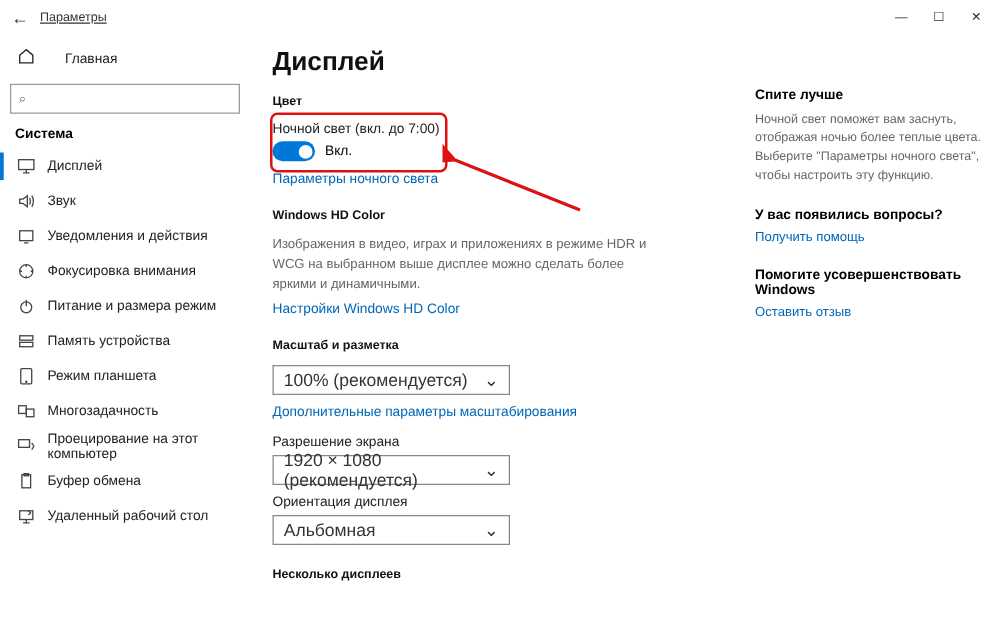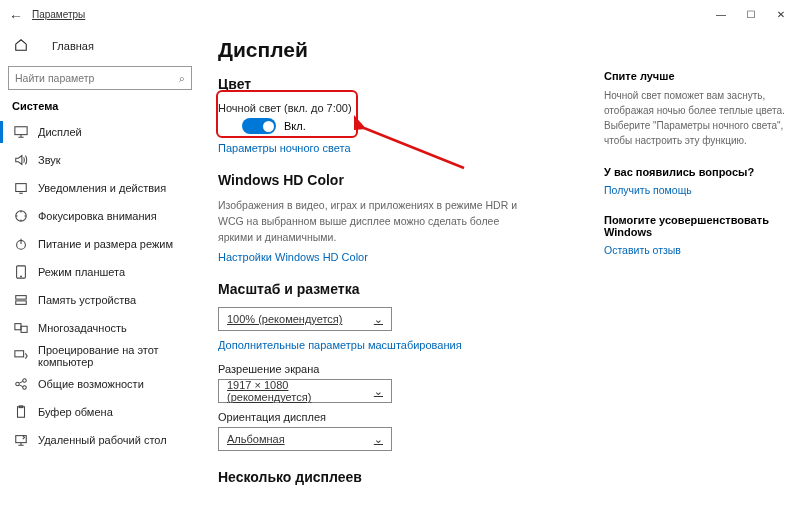--- a/index.html
+++ b/index.html
@@ -13,28 +13,28 @@
   .sidebar { width: 200px; padding: 6px 8px 0 8px; overflow-y:auto;}
   .home { display: flex; align-items: center; gap: 24px; padding: 4px 6px; font-size: 11px; color:#222;}
   .searchbox { margin: 8px 0 10px 0; height: 24px; border: 1px solid #999; display: flex; align-items: center; padding: 0 6px; font-size:10.5px;}
   .searchbox input { border: none; flex: 1; outline: none; font-size: 10.5px; color:#666; background:transparent;}
   .group-title { font-weight: 600; font-size: 11px; margin: 2px 0 6px 4px; color:#000;}
   .navitem { display: flex; align-items: center; gap: 10px; height: 28px; padding: 0 6px; font-size: 11px; color:#222; position:relative;}
   .navitem.active::before { content:""; position:absolute; left:-8px; top:3px; bottom:3px; width:3px; background:#0078d7;}
   .navitem .ic { width: 14px; height:14px; display:flex; align-items:center; justify-content:center; color:#444;}
   .main { flex: 1; padding: 10px 4px 0 18px; overflow-y:auto;}
   .main h1 { font-size: 21px; font-weight: 600; margin-bottom: 14px; color:#111;}
-  .main h2 { font-size: 14px; font-weight: 600; margin: 0 0 10px 0; color:#111;}
+  .main h2 { font-size: 10px; font-weight: 600; margin: 0 0 10px 0; color:#111;}
   .setting-label { font-size: 11px; color:#222; margin-bottom: 4px;}
-  .toggle { display:flex; align-items:center; gap:8px; margin-bottom:8px;padding-left:24px;}
+  .toggle { display:flex; align-items:center; gap:8px; margin-bottom:8px;}
   .toggle-sw { width: 34px; height: 16px; background:#0078d7; border-radius: 8px; position:relative;}
   .toggle-sw::after { content:""; width:11px; height:11px; background:#fff; border-radius:50%; position:absolute; right:2px; top:2.5px;}
   .link { color: #0067b8; font-size: 11px; }
   .desc { font-size: 10.5px; color:#666; line-height:1.5; margin-bottom:6px; max-width:310px;}
-  .dropdown { width: 174px; height: 24px; border:1px solid #888; display:flex; align-items:center; justify-content:space-between; padding:0 8px; font-size:11px; color:#333; margin-bottom:8px;text-decoration:underline;}
+  .dropdown { width: 190px; height: 24px; border:1px solid #888; display:flex; align-items:center; justify-content:space-between; padding:0 8px; font-size:14px; color:#333; margin-bottom:8px;}
   .section { margin-bottom: 18px;}
   .aside { width: 200px; padding: 42px 14px 12px 4px;}
   .aside .atitle { font-size: 11px; font-weight:600; margin-bottom:6px;}
   .aside .adesc { font-size: 10px; color:#666; line-height:1.5; margin-bottom:18px;}
   .aside .alink { font-size: 10.5px; color:#0067b8; display:block; margin-bottom:18px;}
   .highlight-box { position:absolute; border:2px solid #d11; border-radius:6px; width:142px; height:48px; left:216px; top:90px; pointer-events:none;}
   svg.arrow { position:absolute; left:354px; top:100px; pointer-events:none;}
   .ic svg { width:14px; height:14px; }
 </style>
 </head>
@@ -52,21 +52,20 @@
 
 <div class="layout">
   <div class="sidebar">
     <div class="home">
       <span class="ic"><svg viewBox="0 0 16 16" fill="none" stroke="currentColor" stroke-width="1.2">
             <path d="M2 7l6-5 6 5v7H2z"></path>
           </svg></span>
       <span>Главная</span>
     </div>
     <div class="searchbox">
-      <input placeholder="Найти параметр" style="">
       <span style="color:#666">⌕</span>
     </div>
     <div class="group-title">Система</div>
     <div id="nav">
         <div class="navitem active">
           <span class="ic">
             <svg viewBox="0 0 16 16" fill="none" stroke="currentColor" stroke-width="1.2">
               <rect x="1" y="2" width="14" height="9"></rect>
               <path d="M5 14h6M8 11v3"></path>
             </svg>
@@ -104,63 +103,52 @@
             <svg viewBox="0 0 16 16" fill="none" stroke="currentColor" stroke-width="1.2">
               <circle cx="8" cy="9" r="5"></circle>
               <path d="M8 2v6"></path>
             </svg>
           </span>
           <span>Питание и размера режим</span>
         </div>
         <div class="navitem">
           <span class="ic">
             <svg viewBox="0 0 16 16" fill="none" stroke="currentColor" stroke-width="1.2">
+              <rect x="2" y="3" width="12" height="4"></rect>
+              <rect x="2" y="9" width="12" height="4"></rect>
+            </svg>
+          </span>
+          <span>Память устройства</span>
+        </div>
+        <div class="navitem">
+          <span class="ic">
+            <svg viewBox="0 0 16 16" fill="none" stroke="currentColor" stroke-width="1.2">
               <rect x="3" y="1" width="10" height="14" rx="1"></rect>
               <circle cx="8" cy="13" r="0.5"></circle>
             </svg>
           </span>
           <span>Режим планшета</span>
         </div>
         <div class="navitem">
           <span class="ic">
             <svg viewBox="0 0 16 16" fill="none" stroke="currentColor" stroke-width="1.2">
-              <rect x="2" y="3" width="12" height="4"></rect>
-              <rect x="2" y="9" width="12" height="4"></rect>
-            </svg>
-          </span>
-          <span>Память устройства</span>
-        </div>
-        <div class="navitem">
-          <span class="ic">
-            <svg viewBox="0 0 16 16" fill="none" stroke="currentColor" stroke-width="1.2">
               <rect x="1" y="3" width="7" height="7"></rect>
               <rect x="8" y="6" width="7" height="7"></rect>
             </svg>
           </span>
           <span>Многозадачность</span>
         </div>
         <div class="navitem">
           <span class="ic">
             <svg viewBox="0 0 16 16" fill="none" stroke="currentColor" stroke-width="1.2">
               <rect x="1" y="2" width="10" height="7"></rect>
               <path d="M13 5l2 3-2 3"></path>
             </svg>
           </span>
           <span>Проецирование на этот компьютер</span>
-        </div>
-        <div class="navitem">
-          <span class="ic">
-            <svg viewBox="0 0 16 16" fill="none" stroke="currentColor" stroke-width="1.2">
-              <circle cx="4" cy="8" r="2"></circle>
-              <circle cx="12" cy="4" r="2"></circle>
-              <circle cx="12" cy="12" r="2"></circle>
-              <path d="M6 7l4-2M6 9l4 2"></path>
-            </svg>
-          </span>
-          <span>Общие возможности</span>
         </div>
         <div class="navitem">
           <span class="ic">
             <svg viewBox="0 0 16 16" fill="none" stroke="currentColor" stroke-width="1.2">
               <rect x="4" y="2" width="8" height="12"></rect>
               <rect x="6" y="1" width="4" height="2"></rect>
             </svg>
           </span>
           <span>Буфер обмена</span>
         </div>
@@ -197,21 +185,21 @@
 
     <div class="section">
       <h2>Масштаб и разметка</h2>
       <div class="dropdown">
         <span>100% (рекомендуется)</span>
         <span>⌄</span>
       </div>
       <div class="link" style="margin-bottom:12px">Дополнительные параметры масштабирования</div>
       <div class="setting-label">Разрешение экрана</div>
       <div class="dropdown">
-        <span>1917 × 1080 (рекомендуется)</span>
+        <span>1920 × 1080 (рекомендуется)</span>
         <span>⌄</span>
       </div>
       <div class="setting-label">Ориентация дисплея</div>
       <div class="dropdown">
         <span>Альбомная</span>
         <span>⌄</span>
       </div>
     </div>
 
     <h2>Несколько дисплеев</h2>

